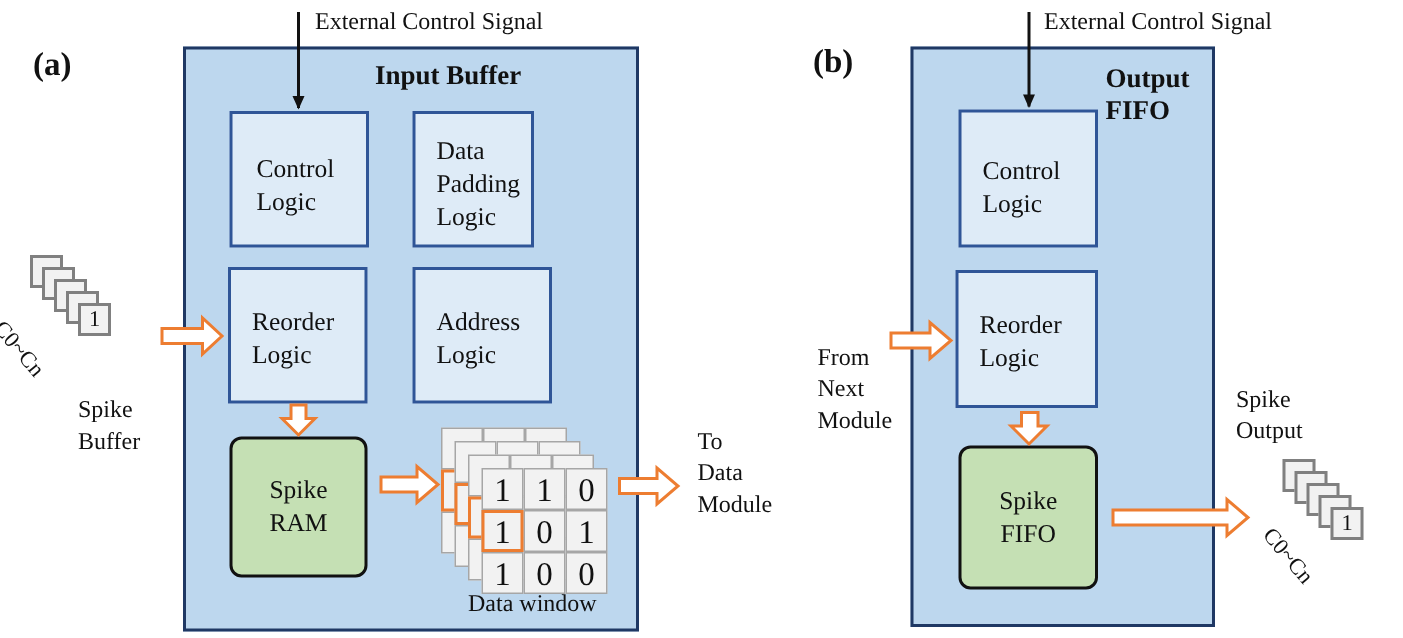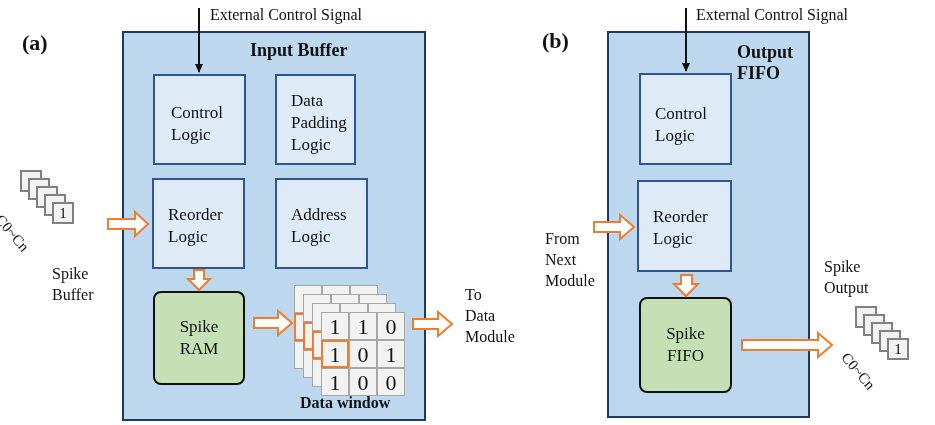--- a/index.html
+++ b/index.html
@@ -112,21 +112,21 @@
       <div class="cell" style="left: 56px; top: 0px;">0</div>
       <div class="cell" style="left: 0px; top: 28px;">1</div>
       <div class="cell" style="left: 28px; top: 28px;">0</div>
       <div class="cell" style="left: 56px; top: 28px;">1</div>
       <div class="cell" style="left: 0px; top: 56px;">1</div>
       <div class="cell" style="left: 28px; top: 56px;">0</div>
       <div class="cell" style="left: 56px; top: 56px;">0</div>
       <div style="position: absolute; left: 0px; top: 28px; width: 28px; height: 28px; border: 2px solid rgb(237, 125, 49); box-sizing: border-box;"></div>
     </div>
   </div>
-<div class="abs txt" style="left:300px;top:392px;font-weight:bold;">Data window</div>
+<div class="abs txt" style="left:312px;top:392px;">Data window</div>
 
 <div class="abs" style="left:20px;top:170px;width:80px;height:80px;" id="cards-a">
     <div class="card" style="left: 0px; top: 0px;"></div>
     <div class="card" style="left: 8px; top: 8px;"></div>
     <div class="card" style="left: 16px; top: 16px;"></div>
     <div class="card" style="left: 24px; top: 24px;"></div>
     <div class="card" style="left: 32px; top: 32px;">1</div>
   </div>
 <div class="abs txt" style="left:6px;top:210px;transform:rotate(50deg);transform-origin:left top;font-size:15px;">C0~Cn</div>
 <div class="abs txt" style="left:52px;top:263px;">

